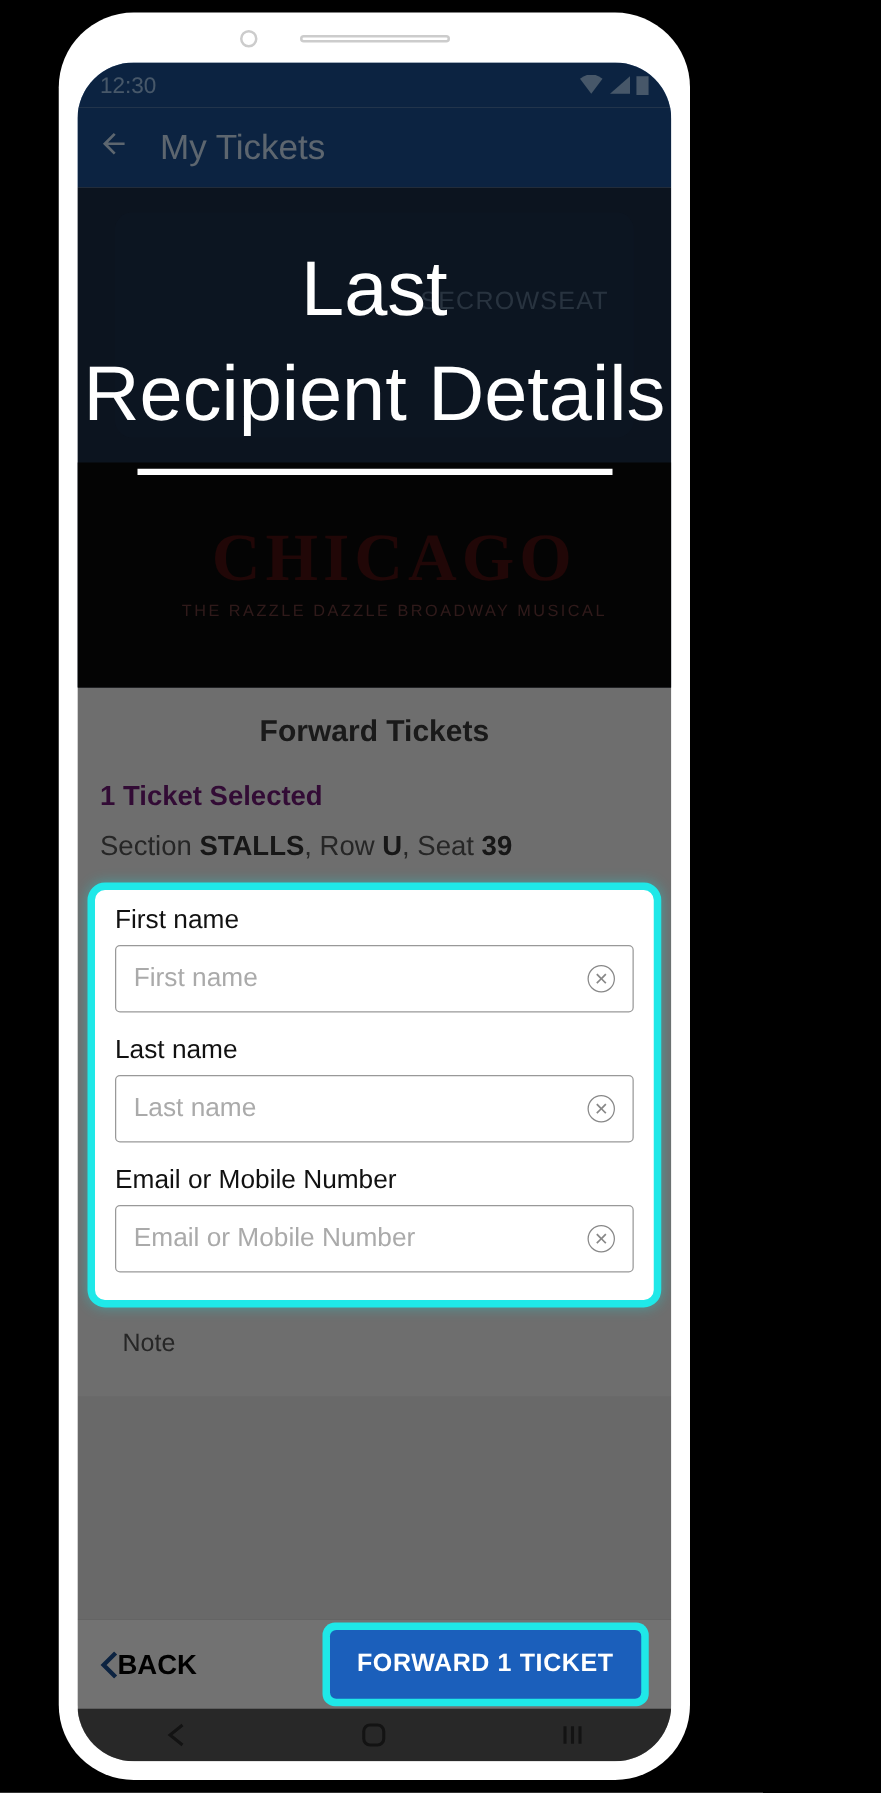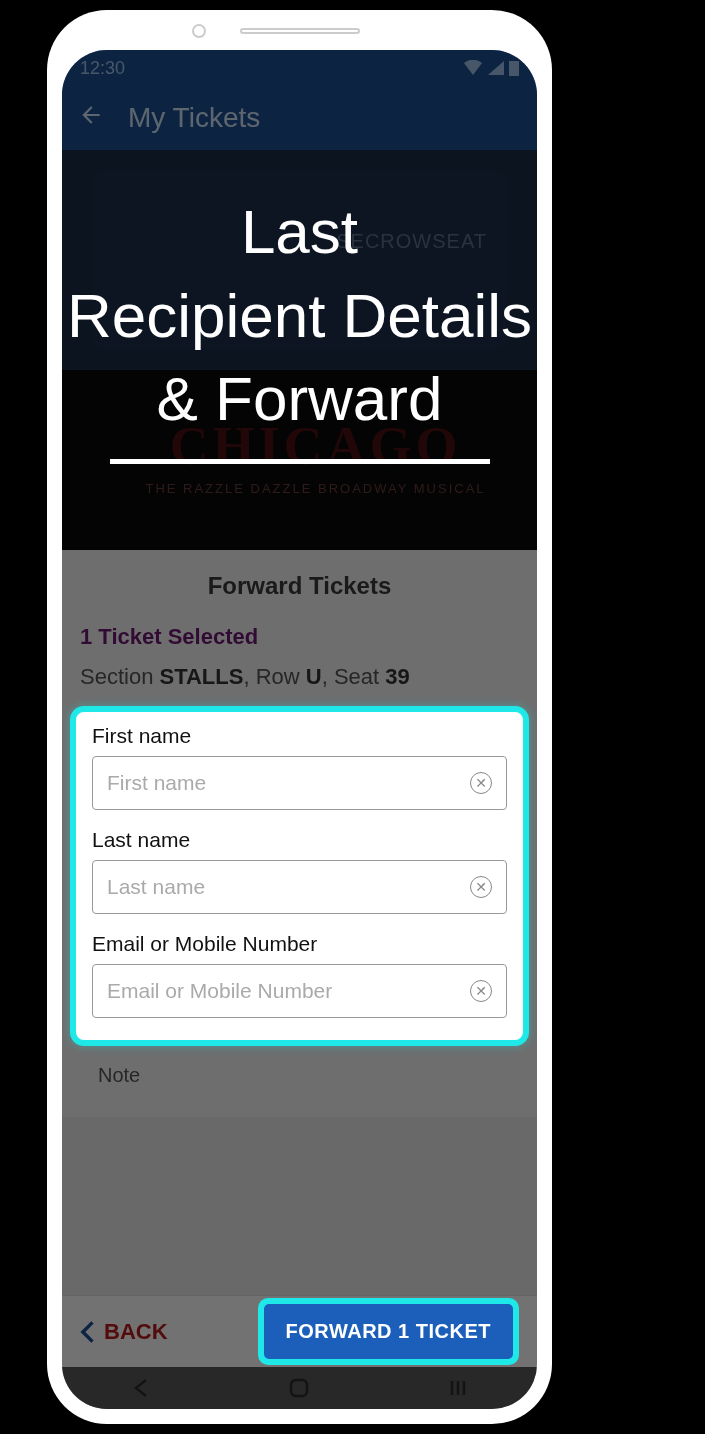--- a/index.html
+++ b/index.html
@@ -217,26 +217,25 @@
     right: 0;
     height: 72px;
     background: #fcfcfc;
     display: flex;
     justify-content: space-between;
     align-items: center;
     padding: 0 18px;
     border-top: 1px solid #ddd;
   }
   .back-link {
-    color: #b91c1c;
+    color: #000000;
     font-size: 22px;
     font-weight: 600;
     display: flex;
     align-items: center;
-    gap: 10px;
   }
   .forward-btn-wrap {
     position: relative;
     z-index: 10;
     padding: 6px;
     background: #1fe8e8;
     border-radius: 10px;
   }
   .forward-btn {
     background: #1b5fbb;
@@ -390,18 +389,17 @@
       <svg width="22" height="22">
           <path d="M5 4v14 M11 4v14 M17 4v14" stroke="#2a2a2a" stroke-width="2.5"></path>
         </svg>
     </div>
 
     <div class="dim"></div>
 
     <div class="overlay-text">
       <div class="line">Last</div>
       <div class="line">Recipient Details</div>
-      <div class="line">&amp; Forward</div>
       <div class="underline"></div>
     </div>
 
   </div>
 </div>
 
 </body></html>

